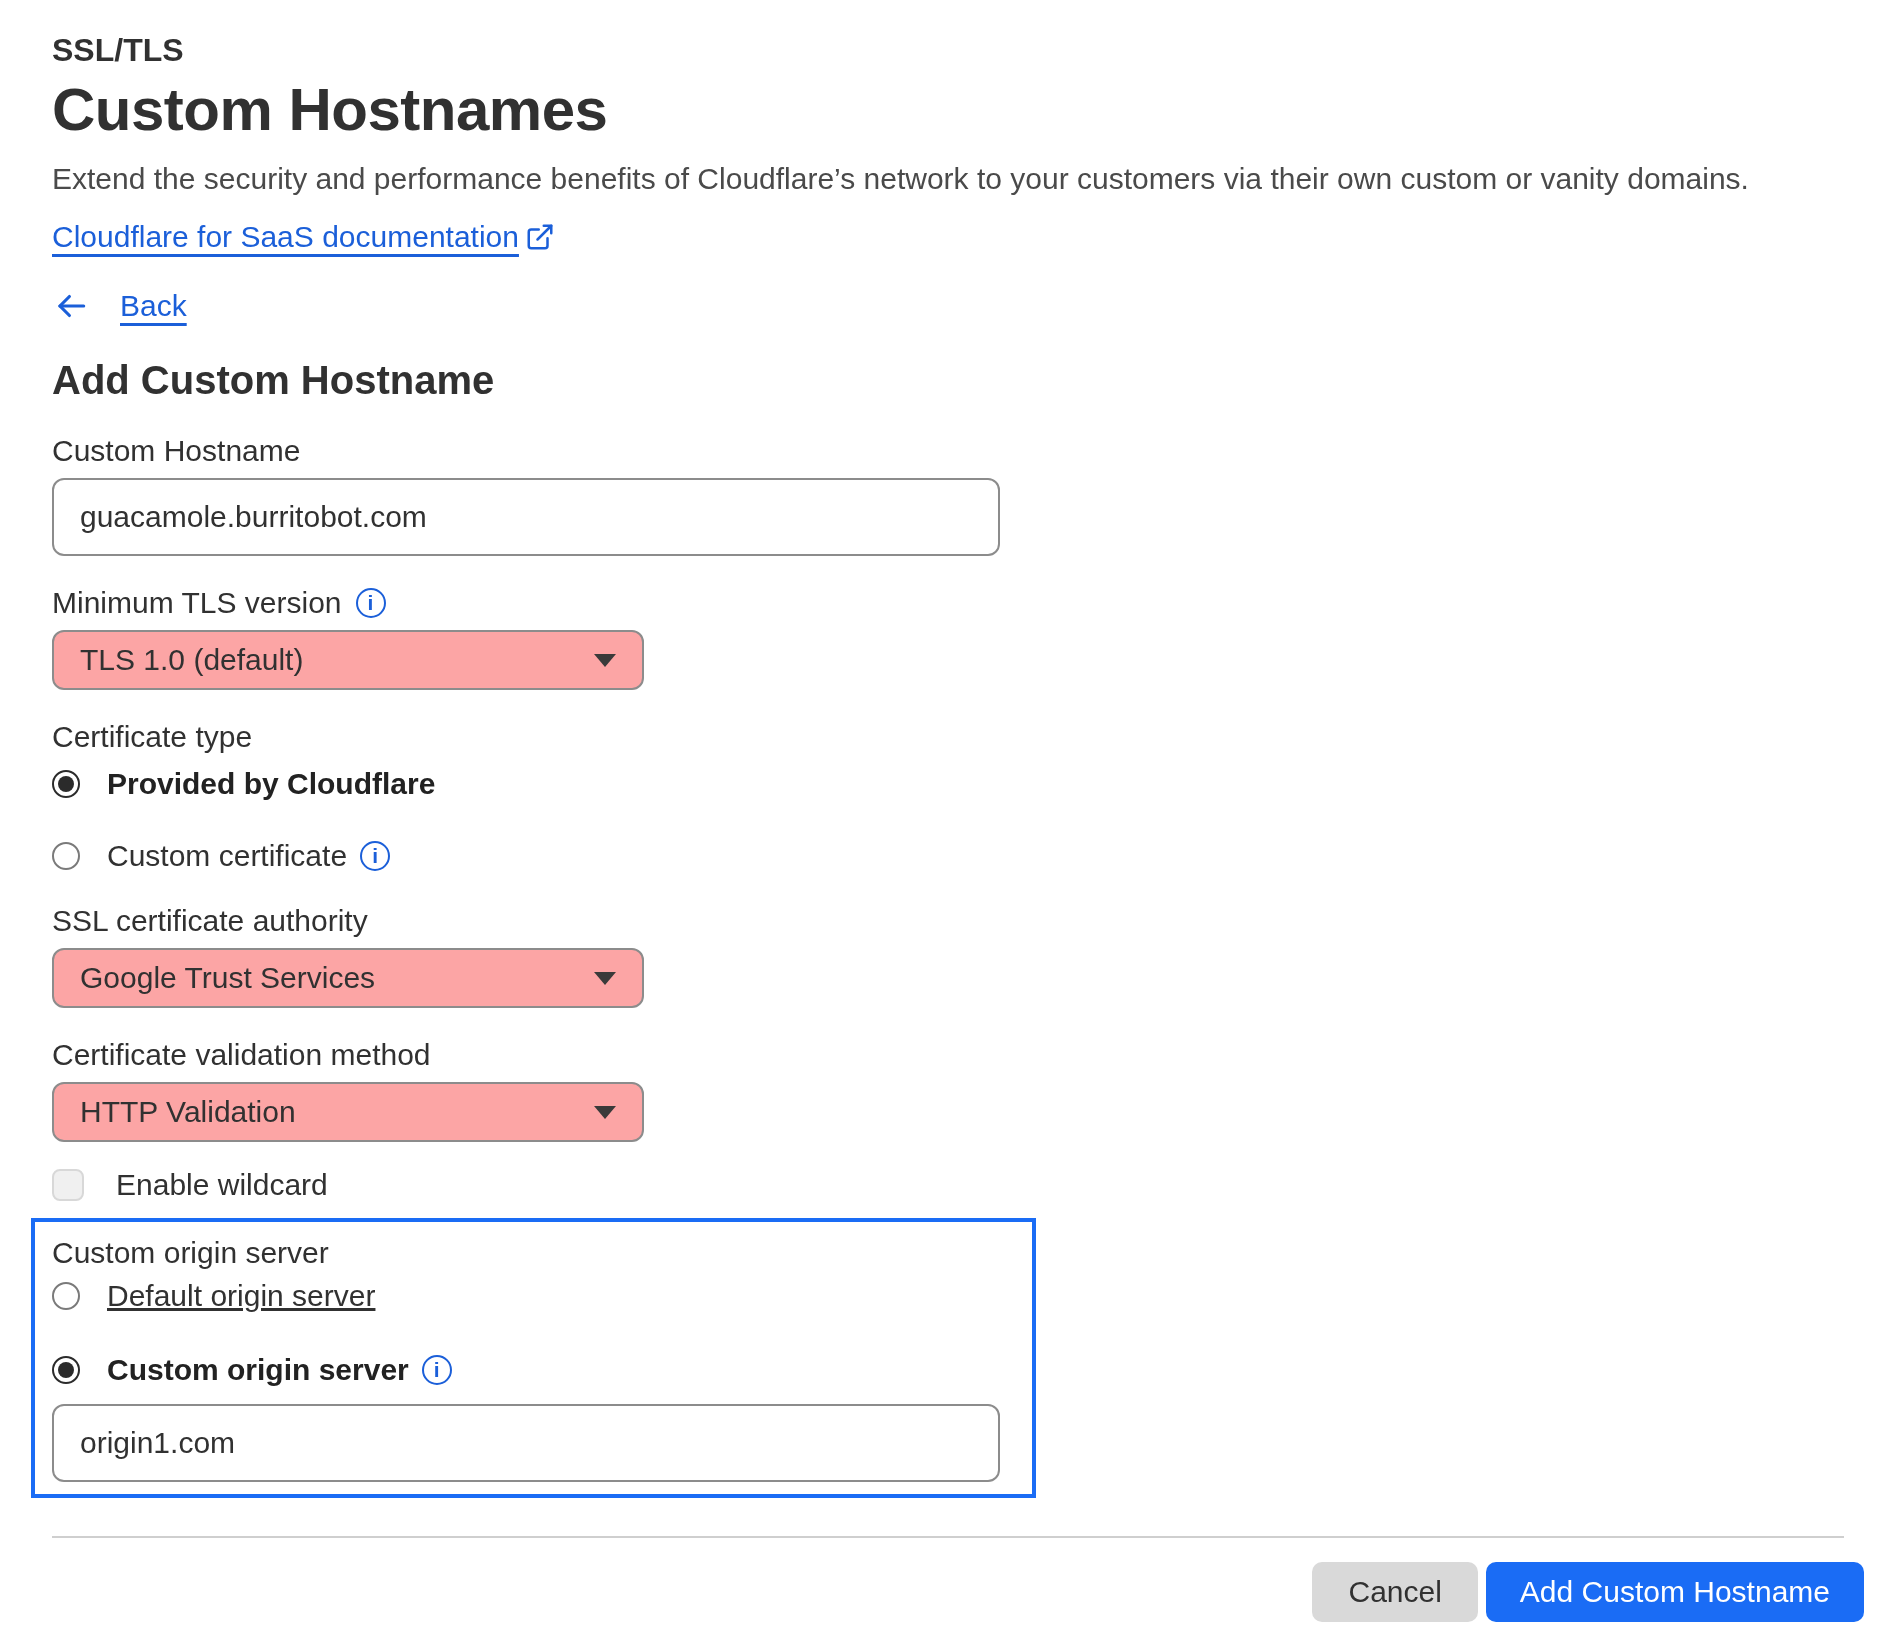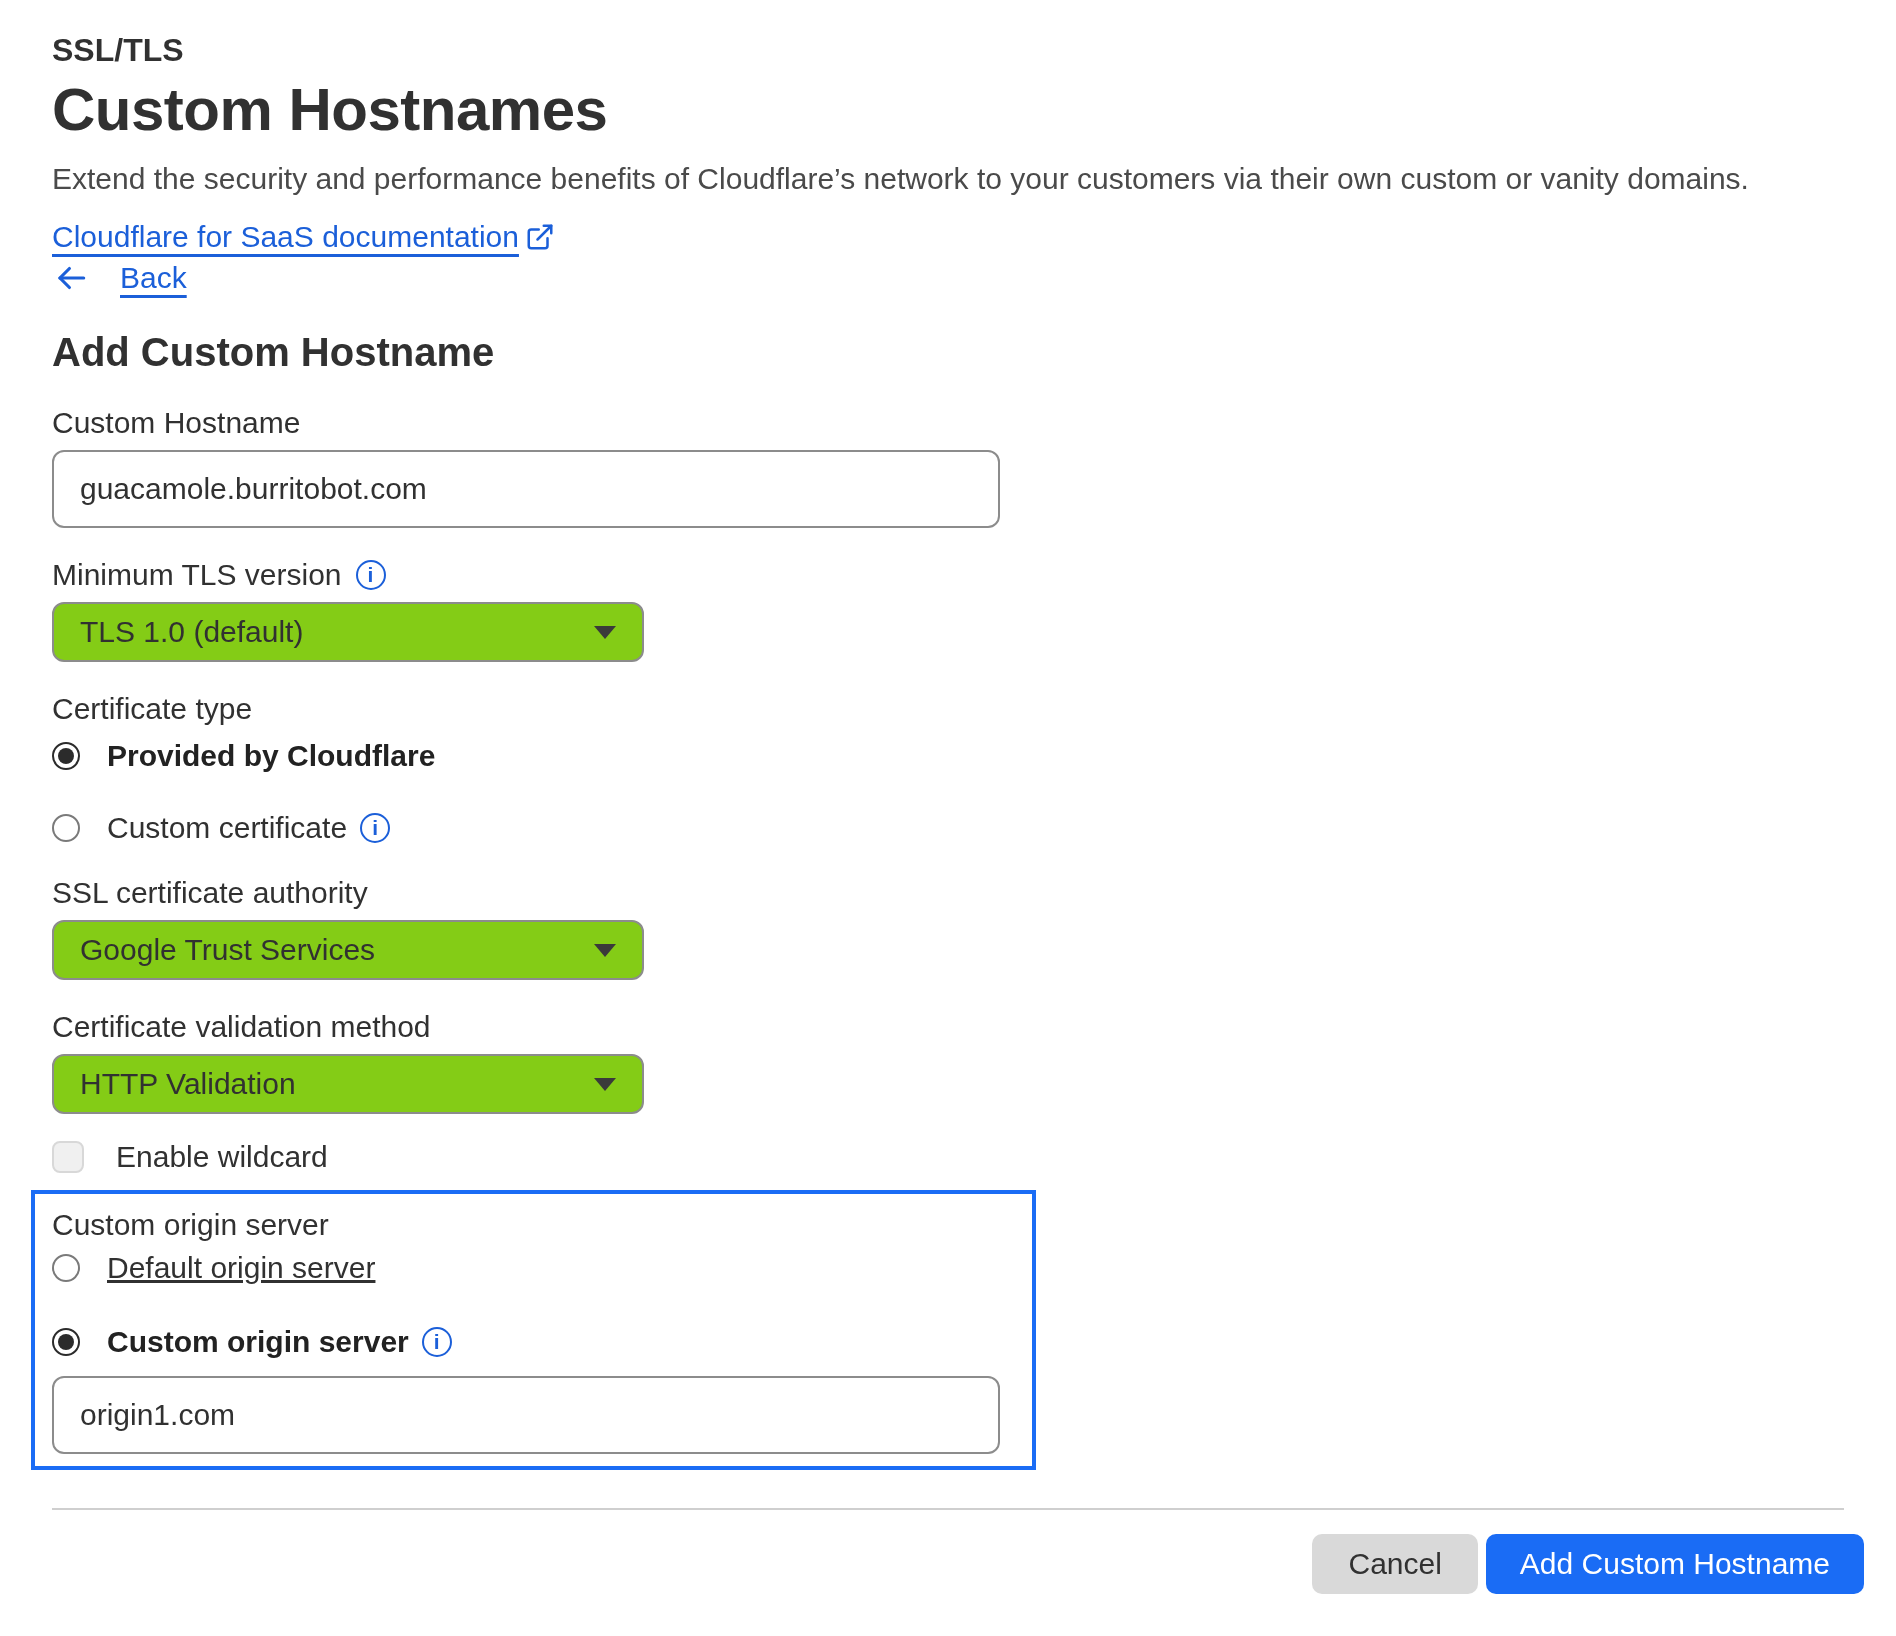--- a/index.html
+++ b/index.html
@@ -23,21 +23,21 @@
 
   .breadcrumb{font-size:32px;font-weight:600;line-height:40px;color:var(--text-dark);}
   h1.page-title{font-size:60px;font-weight:700;line-height:64px;margin:8px 0 0;letter-spacing:-0.5px;color:var(--text-dark);}
   .description{margin-top:18px;font-size:30px;line-height:38px;color:var(--text-body);}
 
   .doc-link-row{margin-top:20px;font-size:30px;line-height:38px;display:flex;align-items:center;gap:6px;}
   a.link{color:var(--link-blue);text-decoration:underline;text-underline-offset:7px;cursor:pointer;}
   .ext-icon{display:inline-flex;width:30px;height:30px;color:var(--link-blue);}
   .ext-icon svg{width:100%;height:100%;}
 
-  .back-row{display:flex;align-items:center;gap:30px;height:44px;}
+  .back-row{margin-top:28px;display:flex;align-items:center;gap:30px;height:44px;}
   .back-arrow{display:inline-flex;width:38px;height:38px;color:var(--link-blue);cursor:pointer;}
   .back-arrow svg{width:100%;height:100%;}
   .back-link{font-size:30px;}
 
   h2.form-heading{margin:28px 0 0;font-size:40px;font-weight:700;line-height:48px;color:var(--text-dark);}
 
   .field-label{margin-top:30px;font-size:30px;line-height:34px;display:flex;align-items:center;gap:14px;color:var(--text-dark);}
   .info-icon{
     display:inline-flex;align-items:center;justify-content:center;
     width:30px;height:30px;border:2px solid var(--link-blue);border-radius:50%;
@@ -47,21 +47,21 @@
 
   input.text-input{
     display:block;margin-top:10px;width:948px;height:78px;
     border:2px solid var(--input-border);border-radius:12px;
     font-family:"Liberation Sans", sans-serif;font-size:30px;color:var(--text-dark);
     padding:0 26px;background:#fff;outline:none;
   }
 
   .select{
     margin-top:10px;width:592px;height:60px;
-    border:2px solid var(--input-border);border-radius:12px;background:#84cc16;
+    border:2px solid var(--input-border);border-radius:12px;background:#fca5a5;
     display:flex;align-items:center;justify-content:space-between;
     padding:0 26px;font-size:30px;cursor:pointer;
   }
   .caret-down{
     width:0;height:0;flex:none;
     border-left:11px solid transparent;border-right:11px solid transparent;
     border-top:13px solid #3A3A3A;
   }
 
   .radio-row{display:flex;align-items:center;gap:27px;height:36px;cursor:pointer;}

